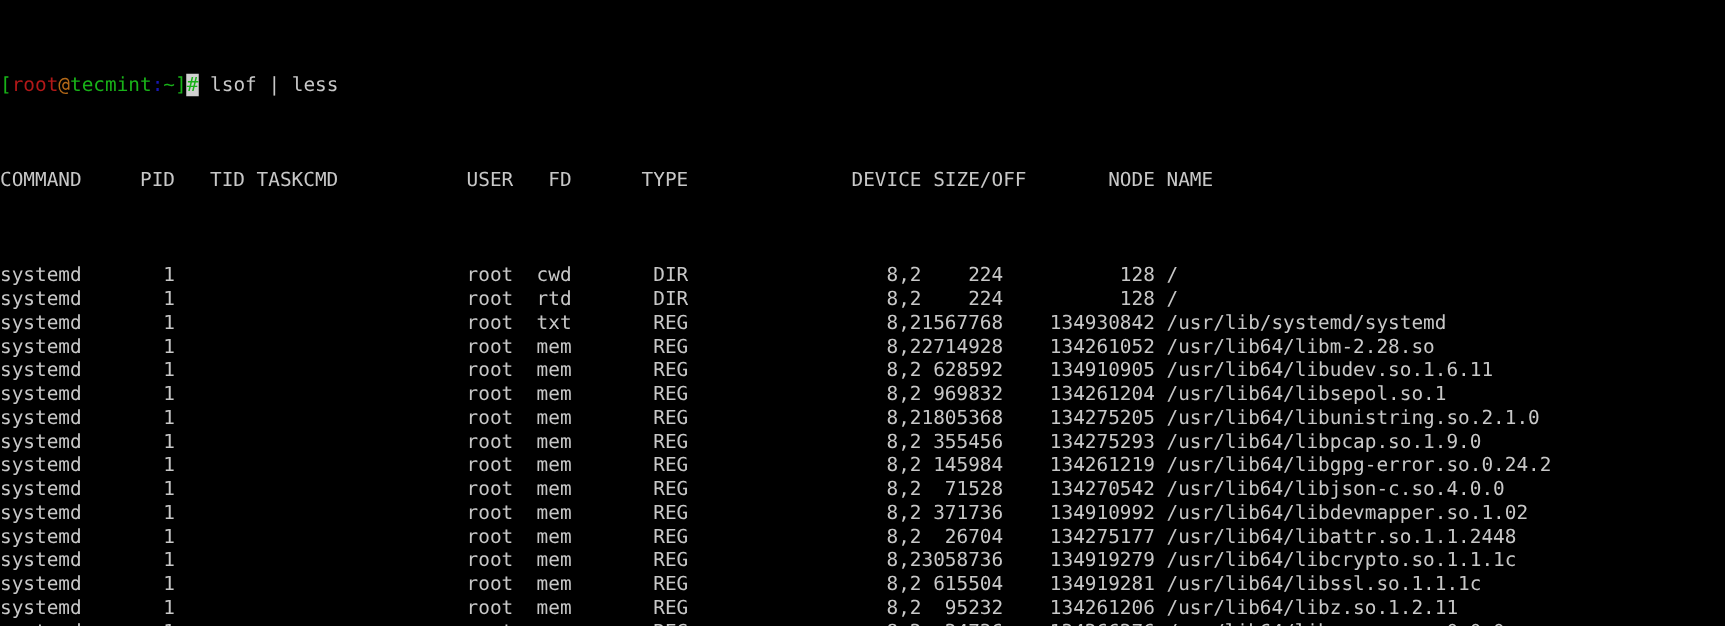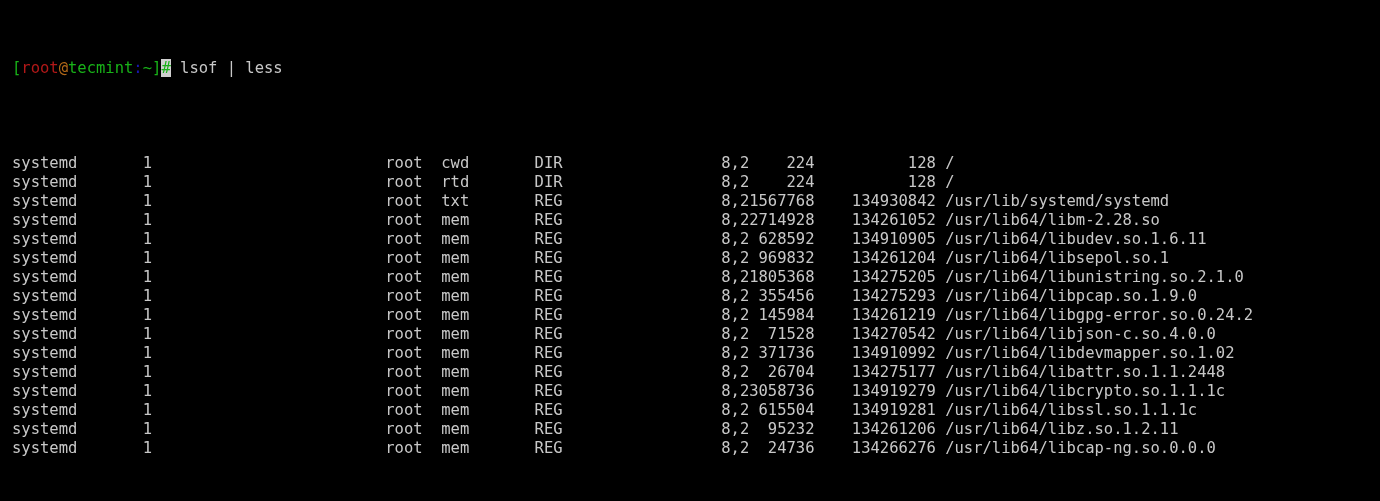--- a/index.html
+++ b/index.html
@@ -14,21 +14,21 @@
     font-family: "DejaVu Sans Mono", "Liberation Mono", monospace;
   }
   .terminal {
     width: 1380px;
     height: 501px;
     background: #000000;
     color: #c8c8c8;
     font-family: "DejaVu Sans Mono", "Liberation Mono", monospace;
     font-size: 15.5px;
     line-height: 19px;
-    padding: 2px 0 0 12px;
+    padding: 2px 0 0 0;
     box-sizing: border-box;
     overflow: hidden;
     white-space: pre;
   }
   .line {
     height: 19px;
     white-space: pre;
     font-variant-ligatures: none;
     letter-spacing: 0px;
   }
@@ -47,16 +47,17 @@
   }
   .hdr { color: #c8c8c8; }
 </style>
 </head>
 <body>
 
 <div class="terminal">
 
   <div class="prompt-line"><span class="c-green">[</span><span class="c-red">root</span><span class="c-yellow">@</span><span class="c-green">tecmint</span><span class="c-blue">:</span><span class="c-green">~</span><span class="c-green">]</span><span class="cursor">#</span><span class="c-white"> lsof | less</span></div>
 
+  <div class="line hdr" id="header-line">COMMAND     PID   TID TASKCMD           USER   FD      TYPE              DEVICE SIZE/OFF       NODE NAME</div>
 
   <div id="rows-container"><div class="line">systemd       1                         root  cwd       DIR                 8,2    224          128 /</div><div class="line">systemd       1                         root  rtd       DIR                 8,2    224          128 /</div><div class="line">systemd       1                         root  txt       REG                 8,21567768    134930842 /usr/lib/systemd/systemd</div><div class="line">systemd       1                         root  mem       REG                 8,22714928    134261052 /usr/lib64/libm-2.28.so</div><div class="line">systemd       1                         root  mem       REG                 8,2 628592    134910905 /usr/lib64/libudev.so.1.6.11</div><div class="line">systemd       1                         root  mem       REG                 8,2 969832    134261204 /usr/lib64/libsepol.so.1</div><div class="line">systemd       1                         root  mem       REG                 8,21805368    134275205 /usr/lib64/libunistring.so.2.1.0</div><div class="line">systemd       1                         root  mem       REG                 8,2 355456    134275293 /usr/lib64/libpcap.so.1.9.0</div><div class="line">systemd       1                         root  mem       REG                 8,2 145984    134261219 /usr/lib64/libgpg-error.so.0.24.2</div><div class="line">systemd       1                         root  mem       REG                 8,2  71528    134270542 /usr/lib64/libjson-c.so.4.0.0</div><div class="line">systemd       1                         root  mem       REG                 8,2 371736    134910992 /usr/lib64/libdevmapper.so.1.02</div><div class="line">systemd       1                         root  mem       REG                 8,2  26704    134275177 /usr/lib64/libattr.so.1.1.2448</div><div class="line">systemd       1                         root  mem       REG                 8,23058736    134919279 /usr/lib64/libcrypto.so.1.1.1c</div><div class="line">systemd       1                         root  mem       REG                 8,2 615504    134919281 /usr/lib64/libssl.so.1.1.1c</div><div class="line">systemd       1                         root  mem       REG                 8,2  95232    134261206 /usr/lib64/libz.so.1.2.11</div><div class="line">systemd       1                         root  mem       REG                 8,2  24736    134266276 /usr/lib64/libcap-ng.so.0.0.0</div></div>
 
 </div>
 
 </body></html>

